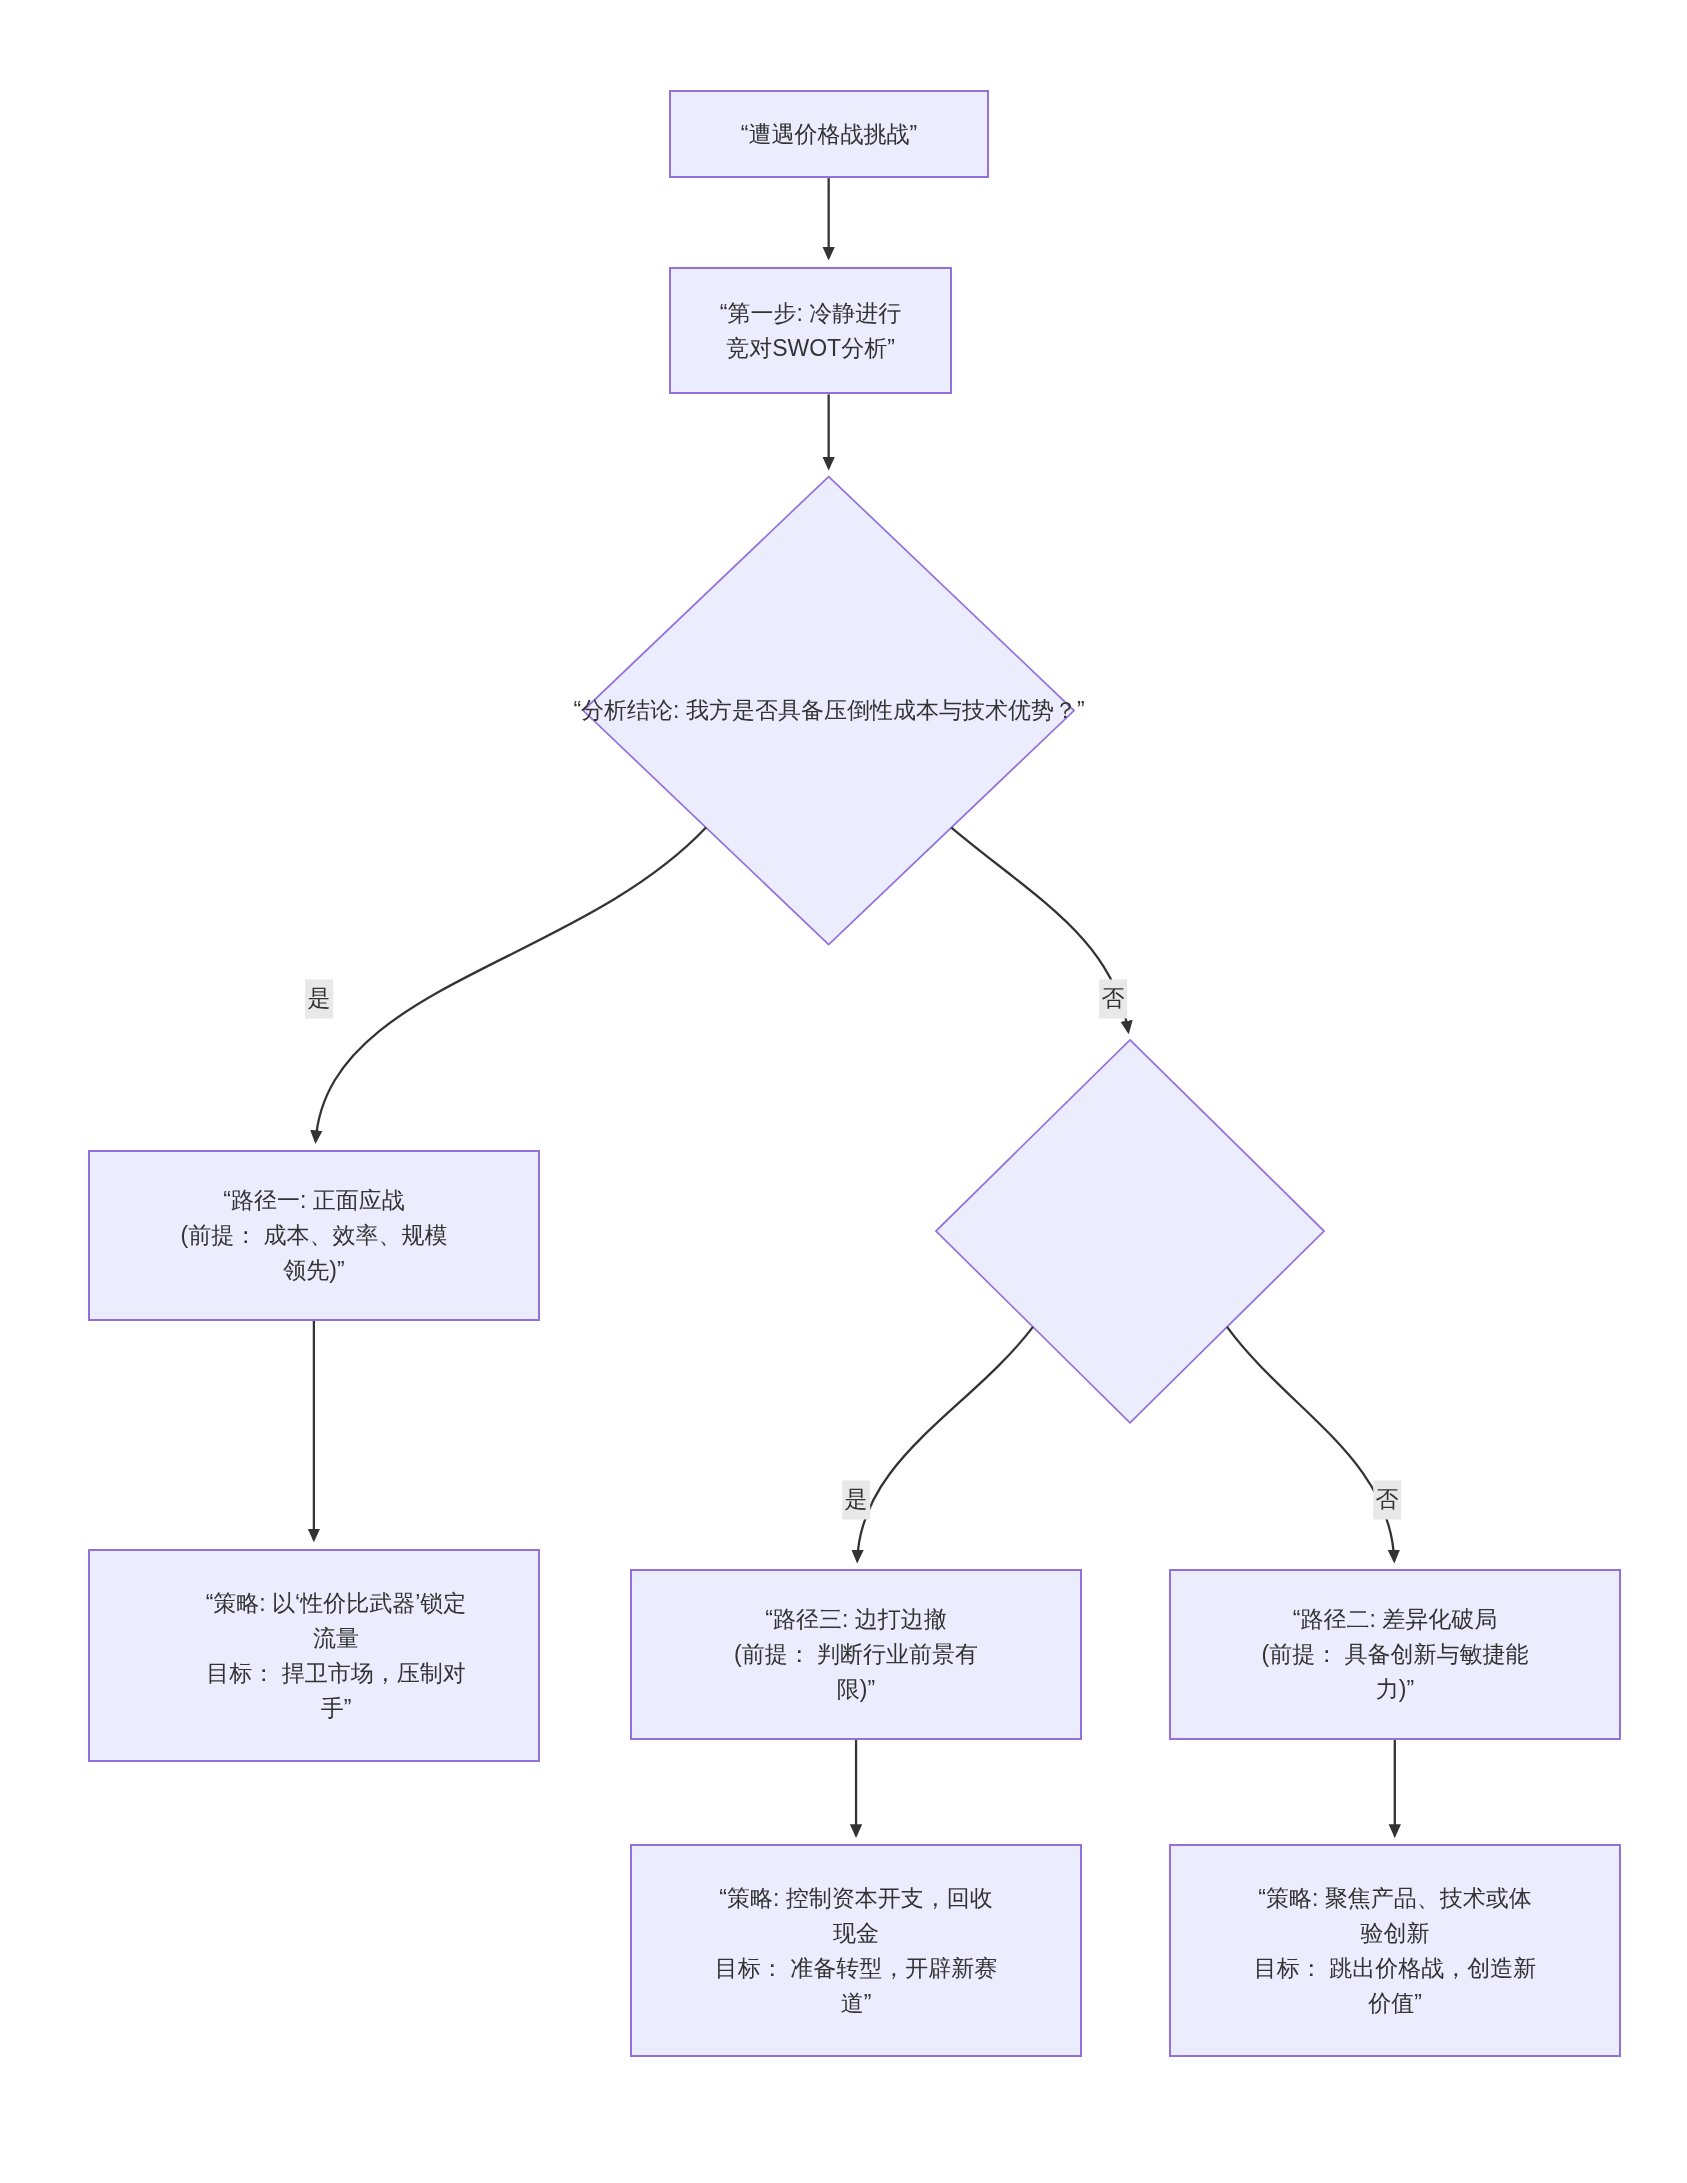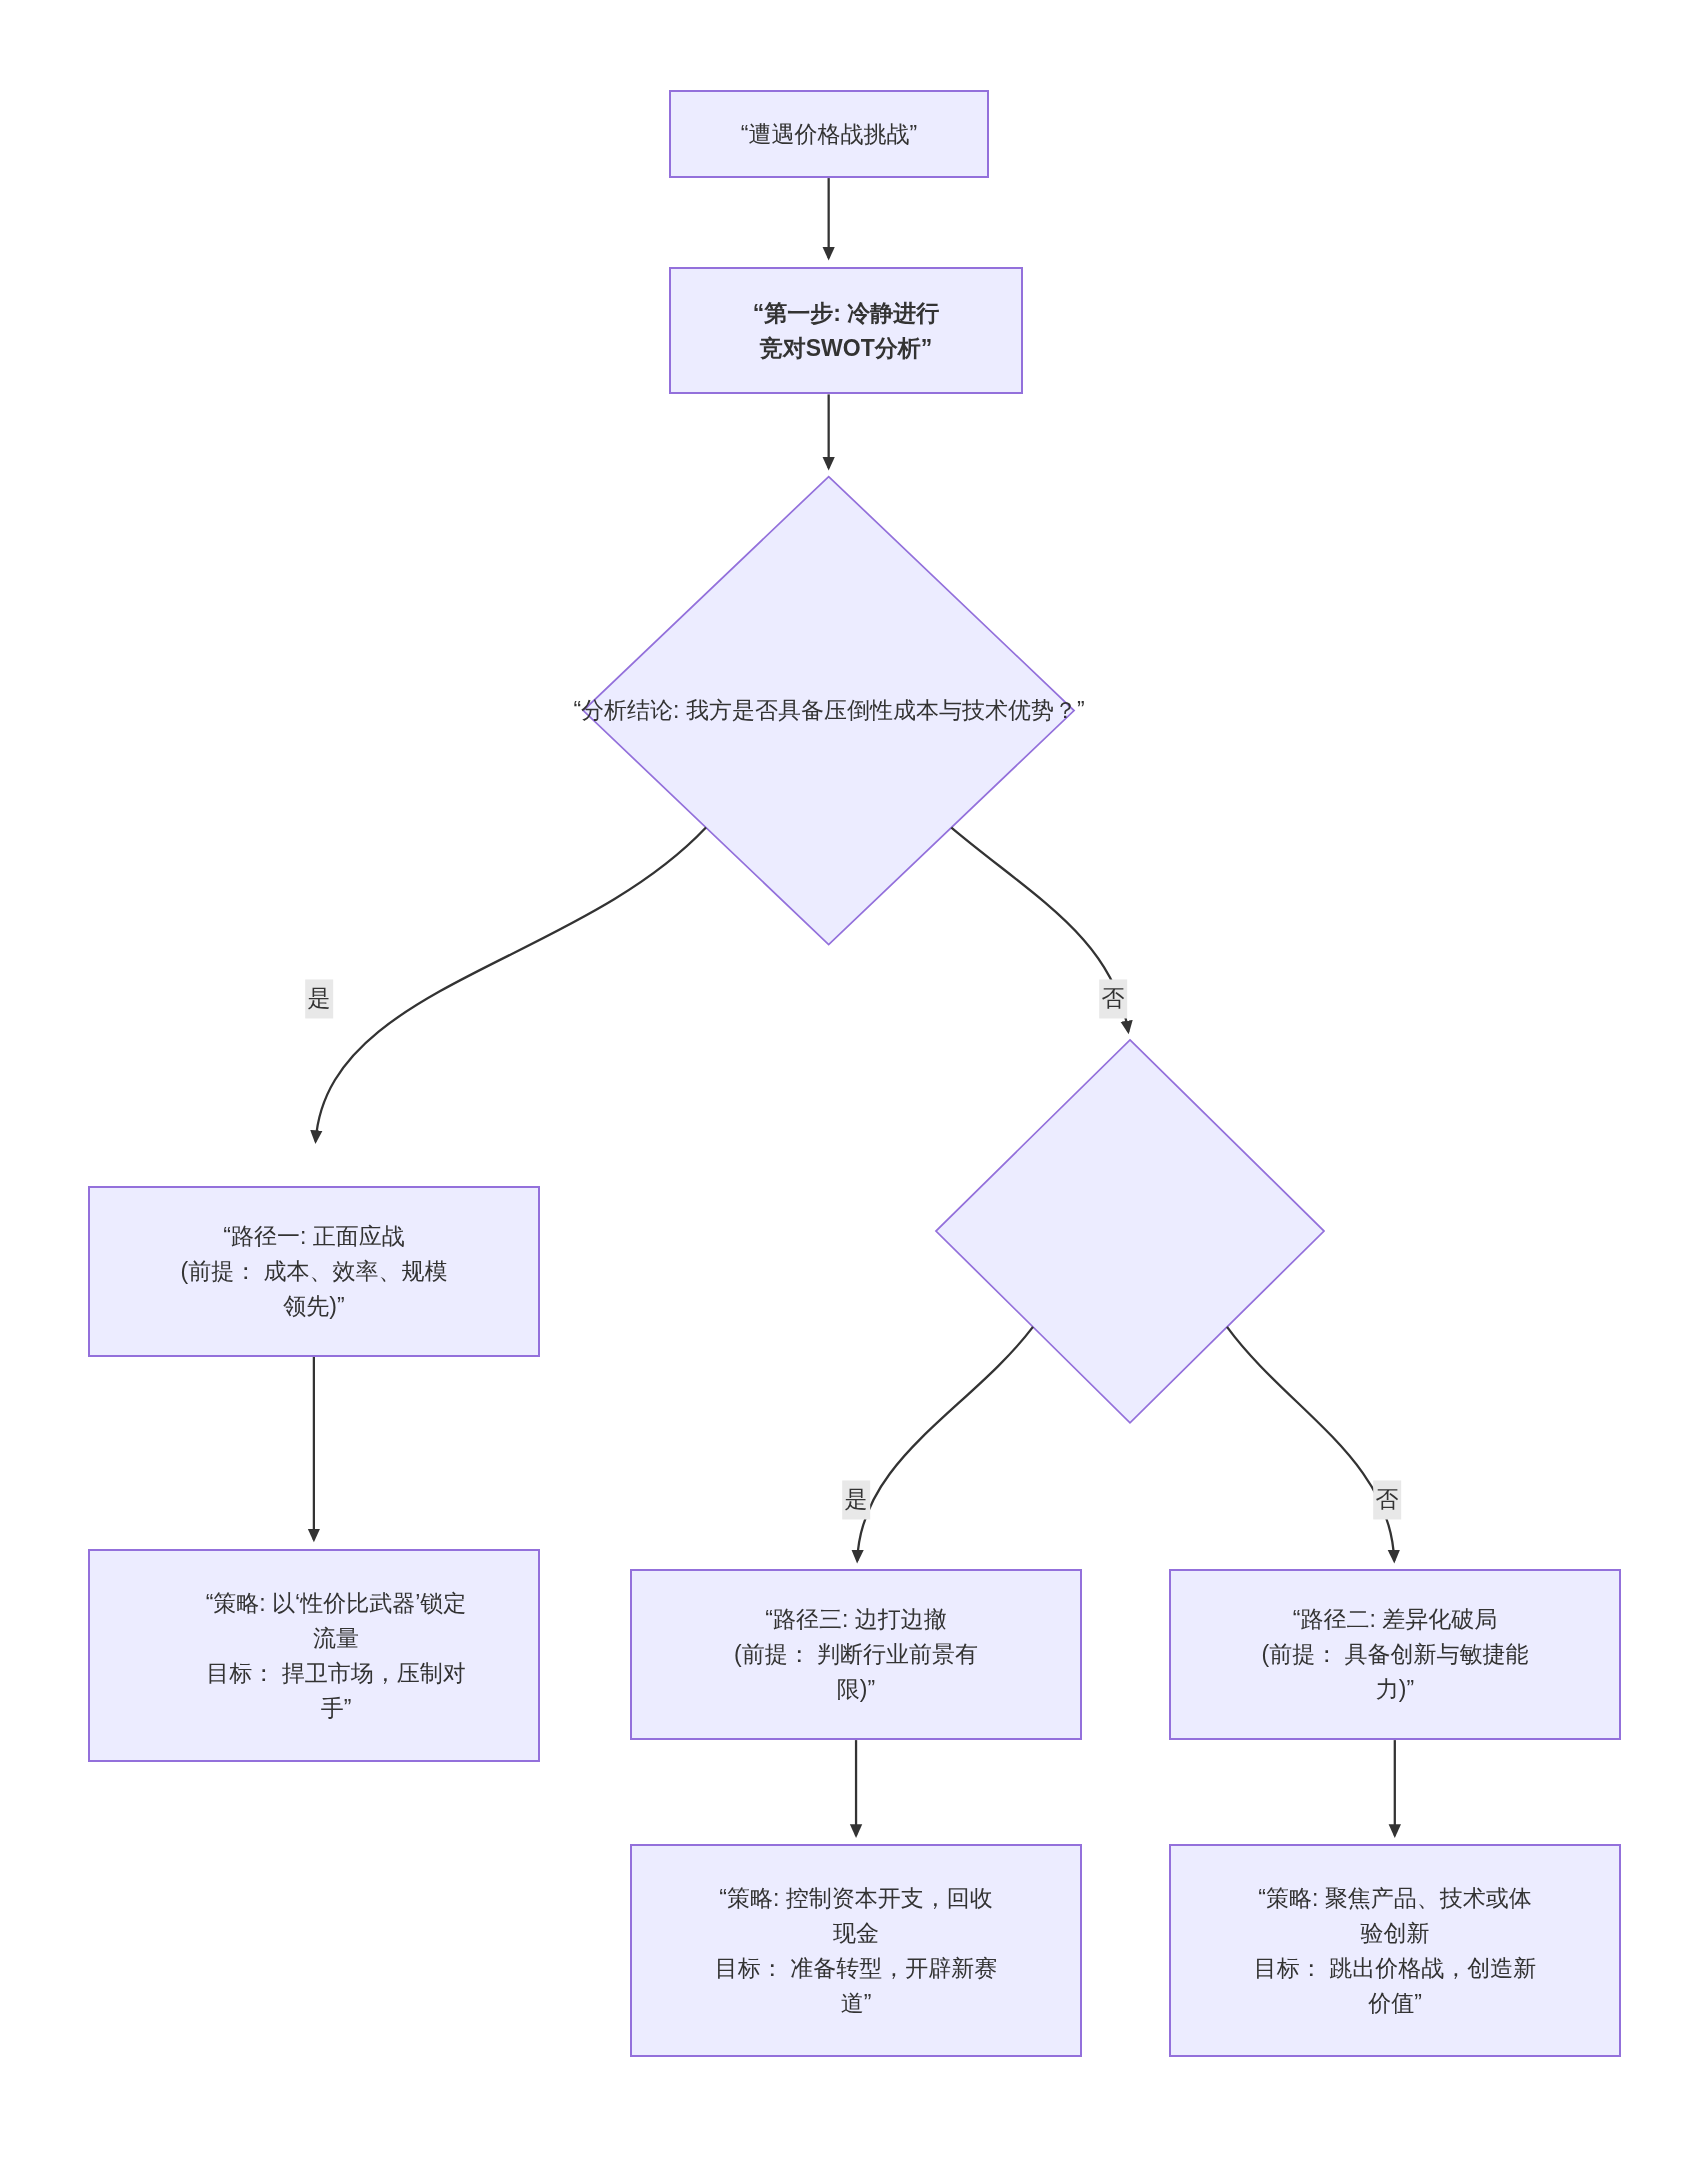--- a/index.html
+++ b/index.html
@@ -54,26 +54,26 @@
     <path class="edge" d="M 1810 2325 C 1700 2470 1508 2555 1502 2735" marker-end="url(#arrowhead)"></path>
     <path class="edge" d="M 2150 2325 C 2256 2470 2437 2555 2443 2735" marker-end="url(#arrowhead)"></path>
     <path class="edge" d="M 1500 3049 L 1500 3216" marker-end="url(#arrowhead)"></path>
     <path class="edge" d="M 2444 3049 L 2444 3216" marker-end="url(#arrowhead)"></path>
   </svg>
 
   <div class="node" style="left:669px;top:90px;width:320px;height:88px;">
     <div class="tl">“遭遇价格战挑战”</div>
   </div>
 
-  <div class="node" style="left:669px;top:267px;width:354px;height:127px;font-weight:bold;">
+  <div class="node" style="left:669px;top:267px;width:283px;height:127px;">
     <div class="tl">“第一步: 冷静进行</div>
     <div class="tl">竞对SWOT分析”</div>
   </div>
 
-  <div class="node" style="left:88px;top:1150px;width:452px;height:171px;margin-top:36px;">
+  <div class="node" style="left:88px;top:1150px;width:452px;height:171px;">
     <div class="tl">“路径一: 正面应战</div>
     <div class="tl">(前提： 成本、效率、规模</div>
     <div class="tl">领先)”</div>
   </div>
 
   <div class="node" style="left:88px;top:1549px;width:452px;height:213px;padding-left:44px;">
     <div class="tl">“策略: 以‘性价比武器’锁定</div>
     <div class="tl">流量</div>
     <div class="tl">目标： 捍卫市场，压制对</div>
     <div class="tl">手”</div>

